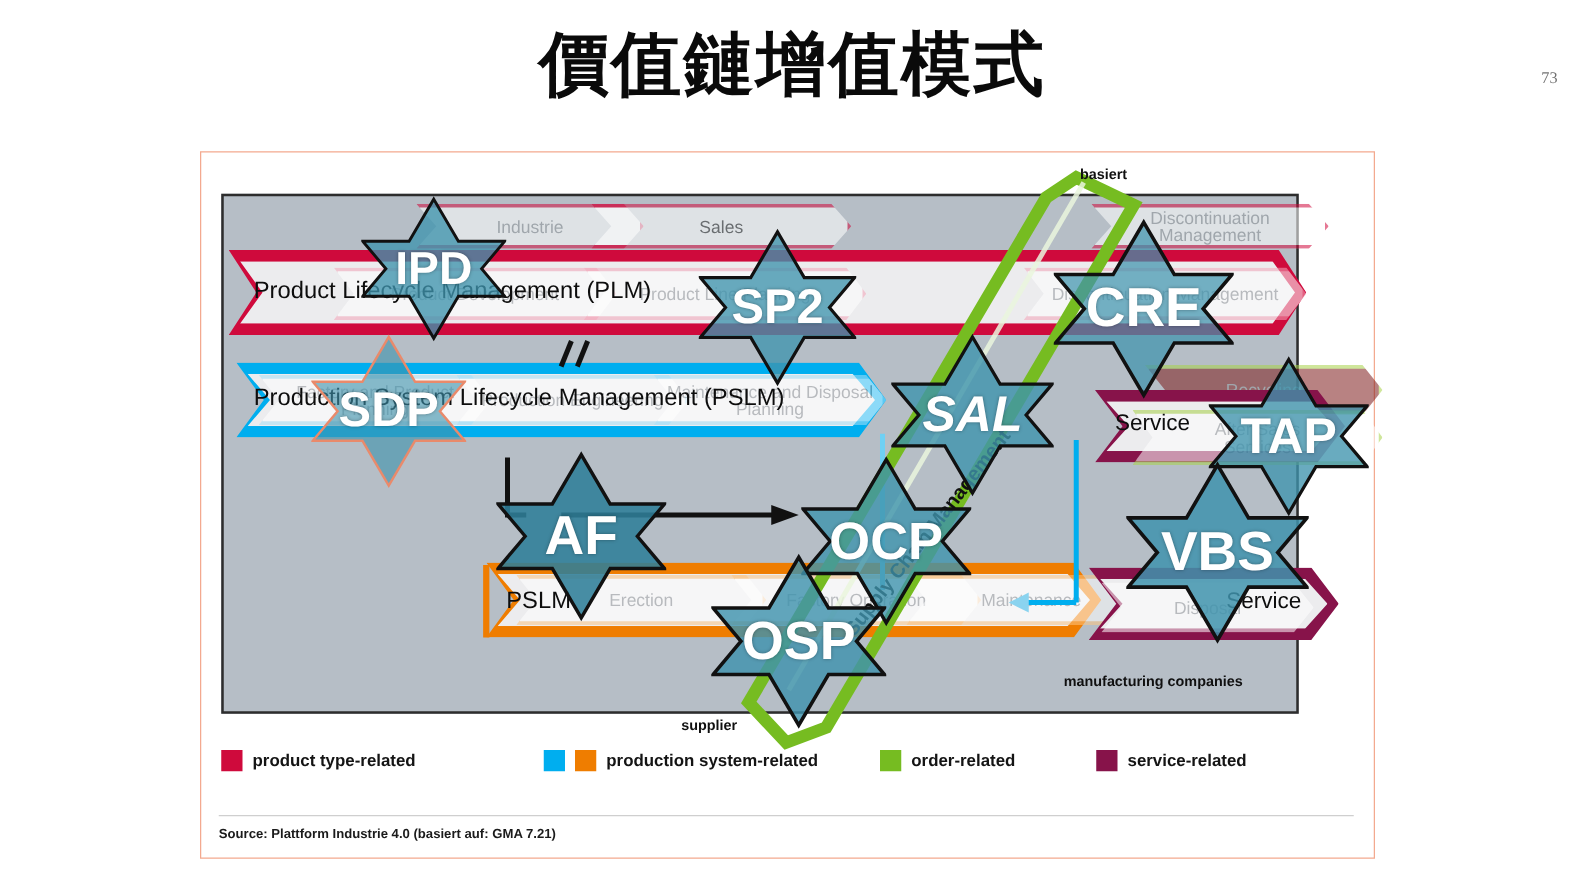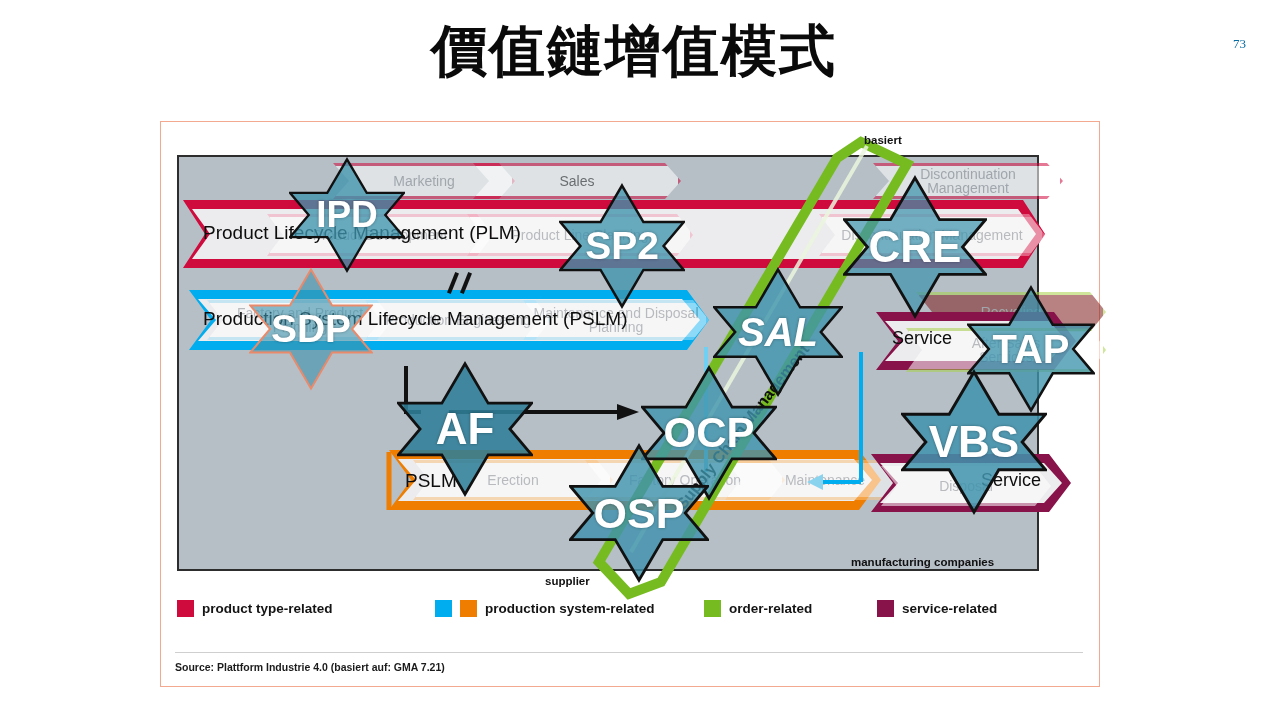--- a/index.html
+++ b/index.html
@@ -8,40 +8,40 @@
     font-family:"Liberation Sans","DejaVu Sans",sans-serif;
     overflow:hidden;position:relative;
   }
   
   #slide-title{
     position:absolute;left:0;top:14px;width:1268px;text-align:center;
     font-size:56px;font-weight:700;color:#0a0a0a;letter-spacing:2px;
     font-family:"DejaVu Sans","Liberation Sans",sans-serif;
   }
   #page-number{
-    position:absolute;right:22px;top:36px;font-size:13px;color:#0369a1;
+    position:absolute;right:22px;top:54px;font-size:13px;color:#737373;
     font-family:"Liberation Serif","DejaVu Serif",serif;
   }
   
   #figure-frame{
     position:absolute;left:160px;top:121px;width:940px;height:566px;
     border:1.5px solid #f3a98f;background:#ffffff;box-sizing:border-box;
   }
   
   #gray-panel{
     position:absolute;left:16px;top:33px;width:862px;height:416px;
     background:#b6bec6;border:2px solid #2d2d2d;box-sizing:border-box;
   }
   .lbl{
     position:absolute;font-size:11.5px;font-weight:700;color:#101010;
     white-space:nowrap;font-family:"Liberation Sans","DejaVu Sans",sans-serif;
   }
   #label-customer{left:703px;top:12px;}
   #label-supplier{left:384px;top:453px;}
-  #label-manufacturing{left:690px;top:434px;}
+  #label-manufacturing{left:690px;top:418px;}
 
   
   .band{position:absolute;box-sizing:border-box;}
   .band-title{
     position:absolute;z-index:6;font-size:19px;color:#0d0d0d;
     font-weight:400;white-space:nowrap;
     font-family:"Liberation Sans","DejaVu Sans",sans-serif;
   }
   
   .chevron{
@@ -100,21 +100,21 @@
 <div id="slide-title">價值鏈增值模式</div>
 <div id="page-number">73</div>
 
 <div id="figure-frame">
 
   <div id="gray-panel"></div>
 
   <div class="band" style="left:22px;top:78px;width:862px;height:68px;z-index:5;">
 
     <div class="parrow" style="left:150px;top:-37px;width:182px;height:36px;background:#fff;border:3px solid #cf0a3c;">
-      <span>Marketing</span>
+      <span>Industrie</span>
       </div>
     <div class="parrow" style="left:290px;top:-37px;width:208px;height:36px;background:#fff;border:3px solid #cf0a3c;text-align:center;">
       <span style="color:#2a2a2a;">Sales</span>
       </div>
     <div class="parrow" style="left:690px;top:-37px;width:190px;height:36px;background:#fff;border:3px solid #cf0a3c;">
       <span>Discontinuation Management</span>
       </div>
 
     <div class="chevron" style="left:0;top:0;width:862px;height:68px;background:#cf0a3c;">
       <div class="chevron-inner"></div>

